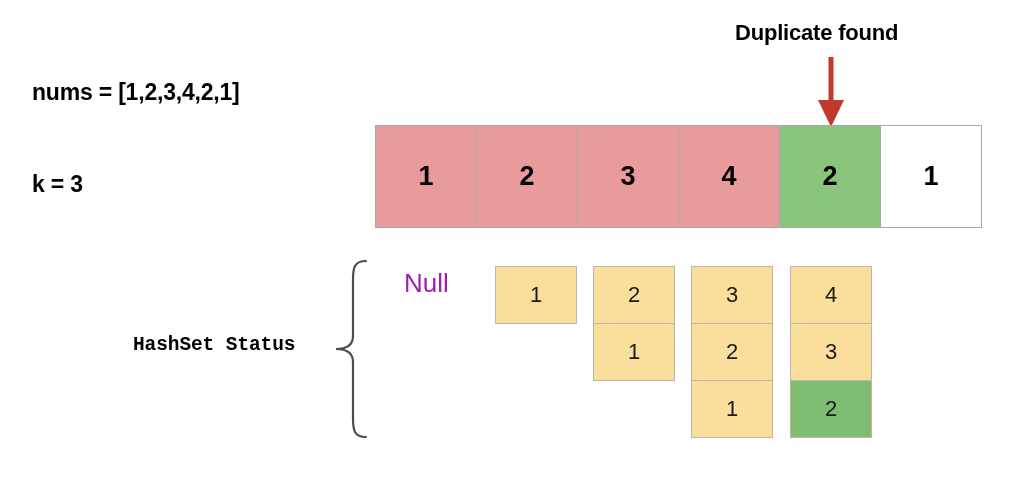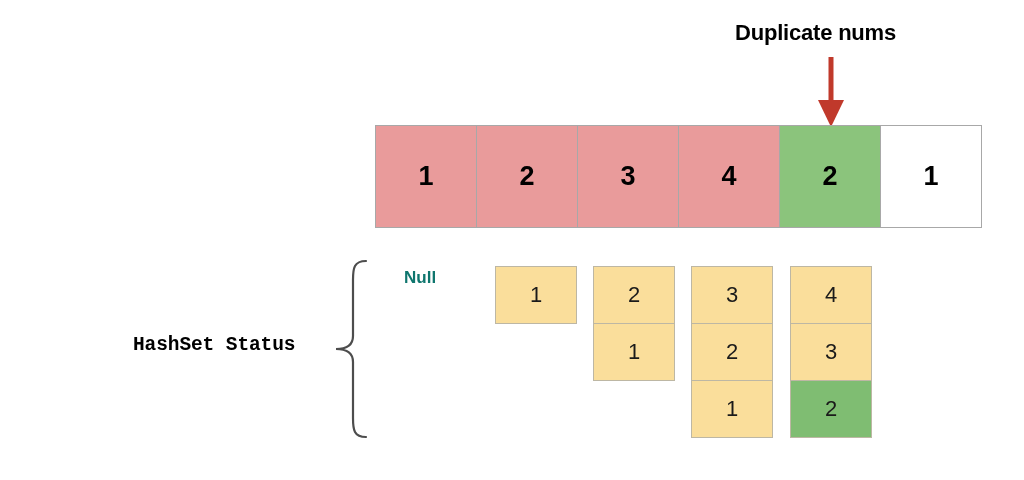--- a/index.html
+++ b/index.html
@@ -97,23 +97,23 @@
     position: absolute;
     left: 332px;
     top: 258px;
     width: 40px;
     height: 182px;
   }
   .hs-null {
     position: absolute;
     left: 404px;
     top: 268px;
-    font-size: 17px;
-    font-weight: bold;
-    color: #0f766e;
+    font-size: 26px;
+    font-weight: normal;
+    color: #a21caf;
     white-space: nowrap;
   }
 
   .hs-columns {
     position: absolute;
     left: 495px;
     top: 266px;
     width: 390px;
     height: 176px;
   }
@@ -143,22 +143,26 @@
   }
   .hs-cell:first-child { margin-top: 0; }
   .hs-cell.item      { background: #fade9b; }
   .hs-cell.duplicate { background: #7fbd72; }
 </style>
 </head>
 <body>
 
 <div class="stage">
 
-
-  <div class="dup-label">Duplicate nums</div>
+  <div class="problem">
+    <div>nums = [1,2,3,4,2,1]</div>
+    <div>k = 3</div>
+  </div>
+
+  <div class="dup-label">Duplicate found</div>
   <svg class="dup-arrow" viewBox="0 0 42 72">
     <line x1="21" y1="1" x2="21" y2="48" stroke="#c0392b" stroke-width="5"></line>
     <polygon points="21,71 8,44 34,44" fill="#c0392b"></polygon>
   </svg>
 
   <div class="array-strip">
       <div class="array-cell visited">1</div>
       <div class="array-cell visited">2</div>
       <div class="array-cell visited">3</div>
       <div class="array-cell visited">4</div>

